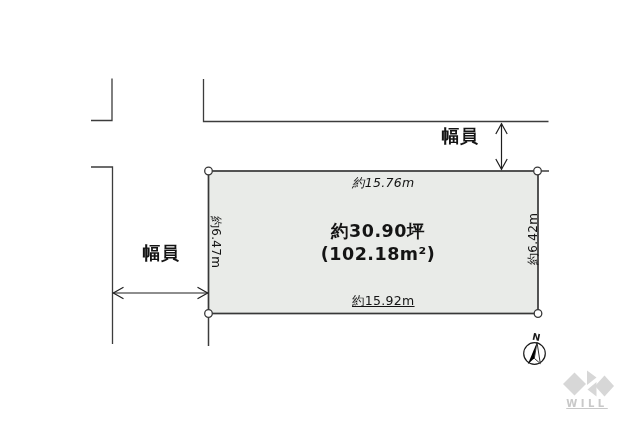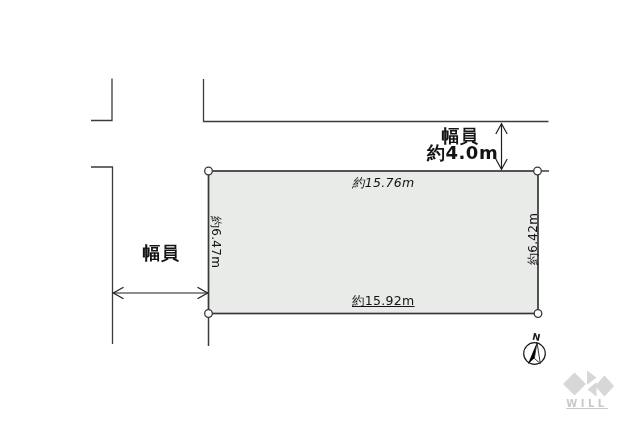--- a/index.html
+++ b/index.html
@@ -71,33 +71,34 @@
     <g fill="#d7d7d7">
       <polygon points="563,384 574.5,372.5 586,384 574.5,395.5"></polygon>
       <polygon points="587,370.5 596.5,377.5 587,385"></polygon>
       <polygon points="596.5,382 596.5,396.5 587.5,389.5"></polygon>
       <polygon points="595,386 604.5,375.5 614,386 604.5,396.5"></polygon>
     </g>
   </svg>
 
   <div class="lbl road-label" style="left:427px;top:127px;width:66px;">
     <span style="display:block;">幅員</span>
-    <span style="display:block;">約4.0m</span>
   </div>
 
   <div class="lbl road-label" style="left:127px;top:244px;width:68px;">
     <span style="display:block;">幅員</span>
   </div>
 
   <div class="lbl dim" style="left:352px;top:175px;font-style:italic;">約15.76m</div>
 
   <div class="lbl dim" style="left:352px;top:293px;text-decoration:underline;">約15.92m</div>
 
   <div class="lbl dim rot90" style="left:224px;top:216px;">約6.47m</div>
 
   <div class="lbl dim rotm90" style="left:525px;top:265px;">約6.42m</div>
 
   <div class="lbl parcel-label" style="left:283px;top:220px;width:190px;">
+    <span style="display:block;">約30.90坪</span>
+    <span style="display:block;">(102.18m²)</span>
   </div>
 
   <div class="lbl logo-text" style="left:562px;top:398px;width:50px;">WILL</div>
 
 </div>
 
 </body></html>

